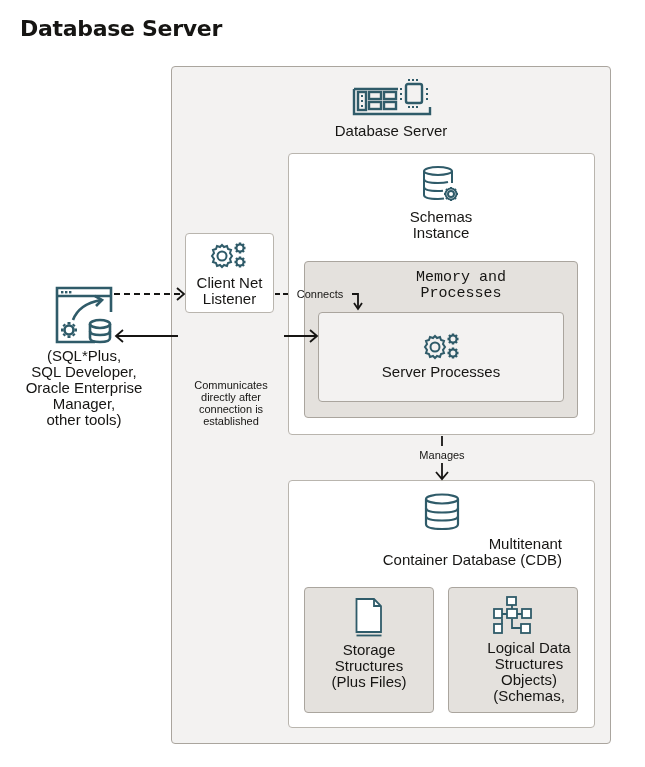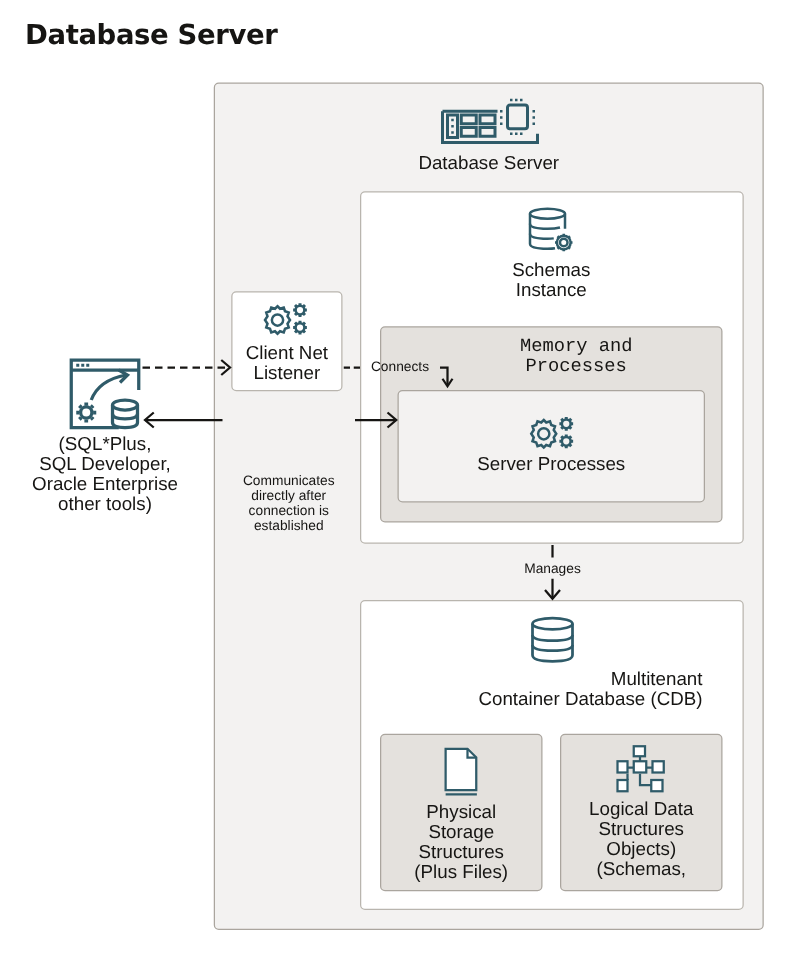--- a/index.html
+++ b/index.html
@@ -131,20 +131,21 @@
       <rect x="14" y="5" width="2.4" height="2.4"></rect>
   </g>
   <g stroke="#2f5b69" stroke-width="3">
     <path d="M14 36 V38.5 M14 49.5 V52 M6 44 H8.5 M19.5 44 H22 M8.5 38.5 L10 40 M18 48 L19.5 49.5 M8.5 49.5 L10 48 M18 40 L19.5 38.5"></path>
   </g>
 </svg>
 <div class="lbl" style="left:4px;top:348px;width:160px;">
   <div>(SQL*Plus,</div>
   <div>SQL Developer,</div>
   <div>Oracle Enterprise</div>
+  <div>Manager,</div>
   <div>other tools)</div>
 </div>
 
 <div class="box cdb-box"></div>
 <svg class="icon" style="left:424px;top:493px;" width="36" height="38" viewBox="0 0 36 38">
   <g fill="none" stroke="#2f5b69" stroke-width="2.2">
     <ellipse cx="18" cy="6" rx="16" ry="4.5"></ellipse>
     <path d="M2 6 V31 Q2 36 18 36 Q34 36 34 31 V6"></path>
     <path d="M2 15 Q2 19.5 18 19.5 Q34 19.5 34 15"></path>
     <path d="M2 23 Q2 27.5 18 27.5 Q34 27.5 34 23"></path>
@@ -157,39 +158,38 @@
 
 <div class="box phys-box"></div>
 <svg class="icon" style="left:355px;top:597px;" width="28" height="40" viewBox="0 0 28 40">
   <g fill="#ffffff" stroke="#2f5b69" stroke-width="1.8">
     <path d="M1.5 2 H19 L26 9 V35 H1.5 Z"></path>
     <path d="M19 2 V9 H26" fill="none"></path>
   </g>
   <path d="M1.5 38.5 H26.5" stroke="#2f5b69" stroke-width="1.8"></path>
 </svg>
 <div class="lbl" style="left:304px;top:642px;width:130px;">
-  <div>Physical</div>
   <div>Storage</div>
   <div>Structures</div>
   <div>(Plus Files)</div>
 </div>
 
 <div class="box log-box"></div>
 <svg class="icon" style="left:493px;top:596px;" width="40" height="40" viewBox="0 0 40 40">
   <g fill="#ffffff" stroke="#2f5b69" stroke-width="1.8">
     <path d="M19 9 V13 M9 18 H14 M24 18 H29 M19 23 V32 H28 M9 23 V28" fill="none"></path>
     <rect x="14" y="1" width="9" height="8"></rect>
     <rect x="14" y="13" width="10" height="9"></rect>
     <rect x="1" y="13" width="8" height="9"></rect>
     <rect x="29" y="13" width="9" height="9"></rect>
     <rect x="1" y="28" width="8" height="9"></rect>
     <rect x="28" y="28" width="9" height="9"></rect>
   </g>
 </svg>
-<div class="lbl" style="left:448px;top:640px;width:130px;">
+<div class="lbl" style="left:448px;top:640px;width:130px;padding-left:16px;">
   <div>Logical Data</div>
   <div>Structures</div>
   <div>Objects)</div>
   <div>(Schemas,</div>
 </div>
 
 <svg class="arrows" width="645" height="767">
   <g fill="none" stroke="#161513" stroke-width="1.8">
 
     <path d="M114 294 H183" stroke-dasharray="6 4"></path>

